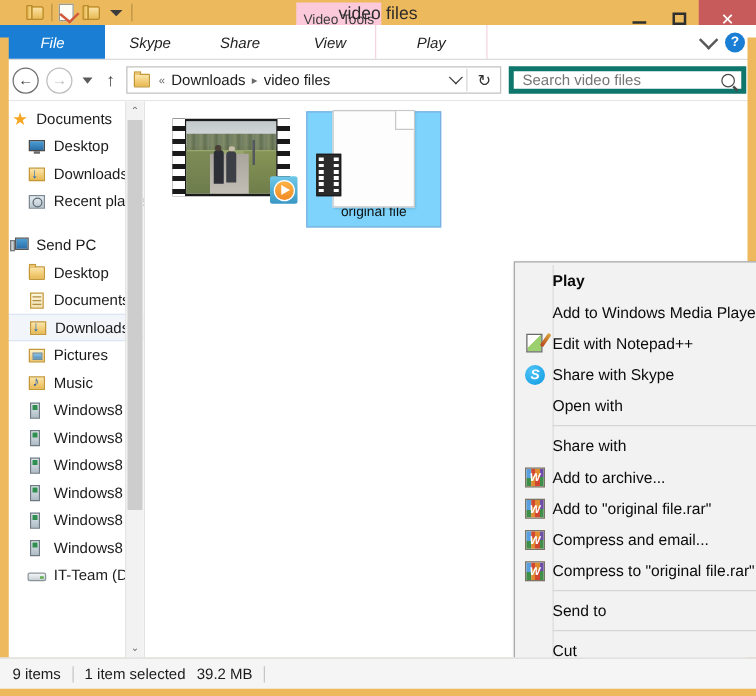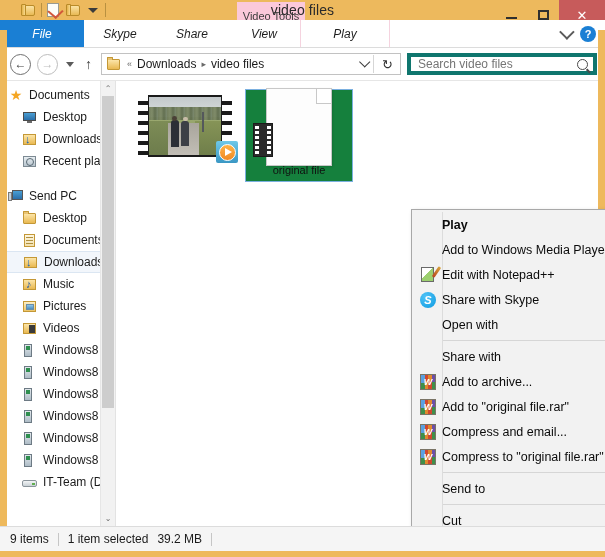--- a/index.html
+++ b/index.html
@@ -560,21 +560,21 @@
   }
   .file-tile {
     width: 108px;
     display: flex;
     flex-direction: column;
     align-items: center;
     padding: 4px 2px 4px 2px;
     box-sizing: border-box;
   }
   .file-tile.selected {
-    background: #15803d;
+    background: #7dd3fc;
     border: 1px solid #7bb0e0;
     box-sizing: border-box;
   }
   .thumb-wrap {
     width: 96px; height: 66px;
     position: relative;
     display: flex;
     align-items: center;
     justify-content: center;
   }
@@ -950,30 +950,26 @@
         </div>
         <div class="sb-item child">
           <span class="ico ico-doc"></span>
           <span>Documents</span>
         </div>
         <div class="sb-item child selected">
           <span class="ico ico-dl"></span>
           <span>Downloads</span>
         </div>
         <div class="sb-item child">
+          <span class="ico ico-pics"></span>
+          <span>Pictures</span>
+        </div>
+        <div class="sb-item child">
           <span class="ico ico-music"></span>
           <span>Music</span>
-        </div>
-        <div class="sb-item child">
-          <span class="ico ico-pics"></span>
-          <span>Pictures</span>
-        </div>
-        <div class="sb-item child">
-          <span class="ico ico-vid"></span>
-          <span>Videos</span>
         </div>
         <div class="sb-item child">
           <span class="ico ico-net"></span>
           <span>Windows8</span>
         </div>
         <div class="sb-item child">
           <span class="ico ico-net"></span>
           <span>Windows8</span>
         </div>
         <div class="sb-item child">

